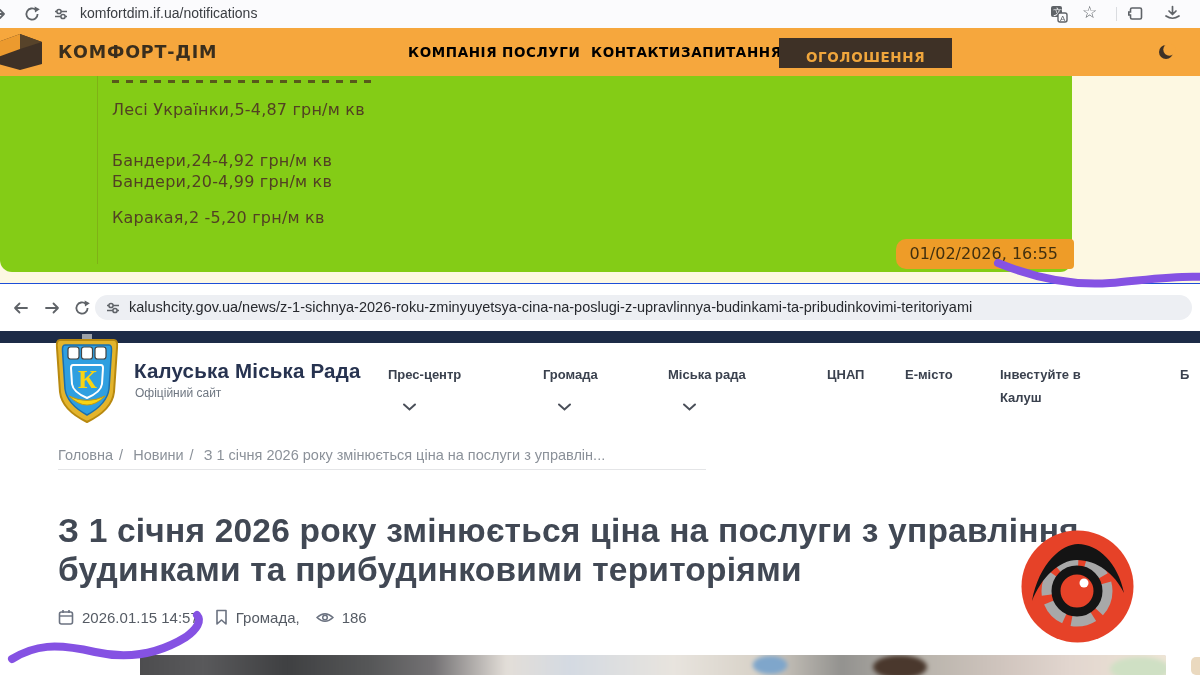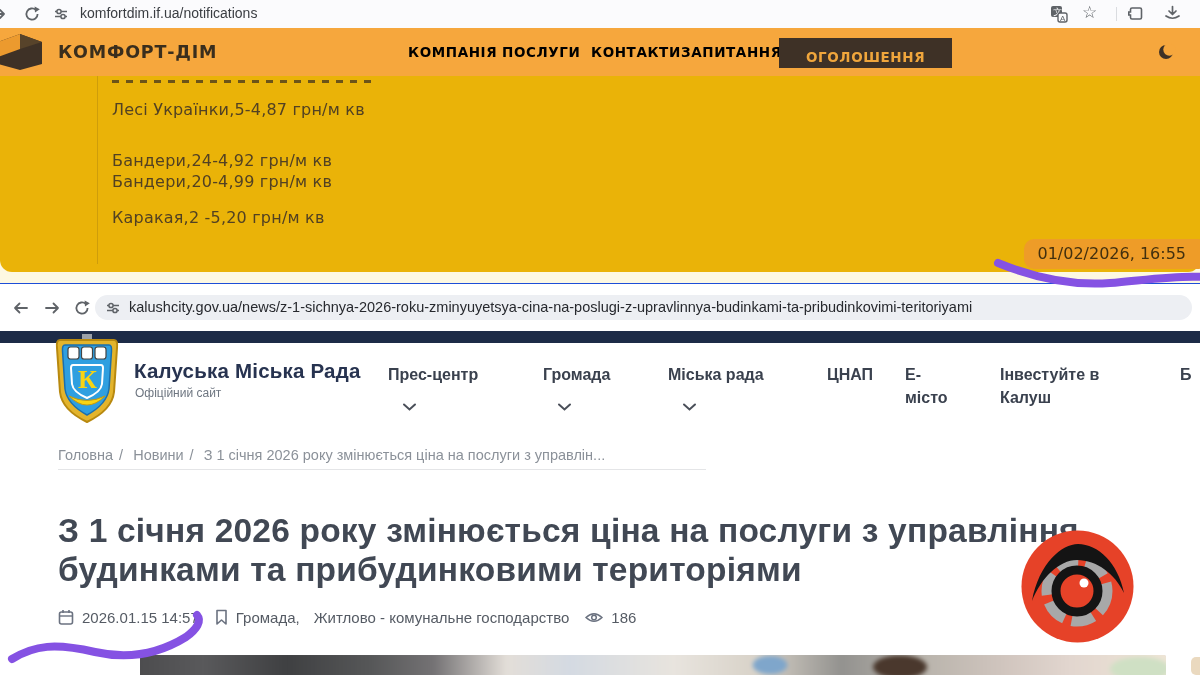--- a/index.html
+++ b/index.html
@@ -14,40 +14,40 @@
   .vdiv { position:absolute; width:1px; height:14px; background:#dadce0; top:7px; }
 
   
   .kd-header { position:absolute; top:28px; left:0; width:1200px; height:48px; background:#f6a73d; font-family:"DejaVu Sans", sans-serif; }
   .kd-brand { position:absolute; left:58px; top:0; height:48px; line-height:48px; font-size:17.5px; font-weight:bold; letter-spacing:.8px; color:#3a2e1d; }
   .kd-nav-item { position:absolute; top:0; height:48px; line-height:48px; font-size:13.5px; font-weight:bold; letter-spacing:.6px; color:#000000; cursor:pointer; }
   .kd-nav-item.active { top:10px; height:30px; line-height:38px; background:#3e3126; color:#f0a63c; padding:0 27px; }
 
   
   .kd-cream { position:absolute; top:76px; left:0; width:1200px; height:207px; background:#fdf8e2; }
-  .kd-panel { position:absolute; top:76px; left:0; width:1200px; height:196px; background:#eab308; border-radius:0 0 12px 12px; font-family:"DejaVu Sans", sans-serif; }
+  .kd-panel { position:absolute; top:76px; left:0; width:1072px; height:196px; background:#84cc16; border-radius:0 0 12px 12px; font-family:"DejaVu Sans", sans-serif; }
   .kd-panel .leftline { position:absolute; left:97px; top:0; width:1px; height:188px; background:rgba(110,80,25,.22); }
   .kd-remnant { position:absolute; left:112px; top:4px; width:265px; height:3px;
     background:repeating-linear-gradient(90deg, rgba(77,60,28,.8) 0 7px, transparent 7px 14px); }
   .kd-item { position:absolute; left:112px; font-size:16px; color:#524123; letter-spacing:.2px; }
   .kd-badge { position:absolute; right:-2px; top:163px; background:#ee9c28; color:#42300f; font-size:16px; font-weight:500;
     padding:5px 16px 6px 14px; border-radius:10px 4px 4px 10px; }
 
   
   .chrome2 { position:absolute; top:283px; left:0; width:1200px; height:48px; background:#fff; border-top:1px solid #1d4ed8; }
   .chrome2 .pill { position:absolute; left:95px; top:11px; width:1097px; height:25px; background:#edeff3; border-radius:13px; }
   .chrome2 .url { position:absolute; left:129px; top:15px; font-size:14.5px; color:#27292e; white-space:nowrap; }
 
   
   .kc-navy { position:absolute; top:331px; left:0; width:1200px; height:12px; background:#1d2b47; }
   .kc-header { position:absolute; top:343px; left:0; width:1200px; height:86px; background:#fff; }
   .kc-logo { position:absolute; left:54px; top:334px; z-index:10; }
   .kc-title { position:absolute; left:134px; top:359px; font-size:20.5px; font-weight:bold; color:#273350; letter-spacing:.2px; }
   .kc-sub { position:absolute; left:135px; top:386px; font-size:12px; color:#6e7681; }
-  .kc-nav-item { position:absolute; top:20px; font-size:16px; font-weight:bold; color:#3a414e; line-height:23px; cursor:pointer; }
+  .kc-nav-item { position:absolute; top:20px; font-size:13px; font-weight:bold; color:#3a414e; line-height:23px; cursor:pointer; }
   .kc-chev { position:absolute; top:54px; }
 
   
   .bc { position:absolute; left:58px; top:447px; font-size:14.5px; color:#8b9199; }
   .bc span { margin-right:6px; }
   .bc .sep { margin:0 6px 0 0; }
   .bc-line { position:absolute; left:58px; top:469px; width:648px; height:1px; background:#e4e5e7; }
   .a-title { position:absolute; left:58px; font-size:33.5px; font-weight:600; color:#414854; letter-spacing:.2px; white-space:nowrap; }
   .meta { position:absolute; left:58px; top:609px; display:flex; align-items:center; font-size:15px; color:#555b64; }
   .meta .gap-s { margin-left:8px; } .meta .gap-m { margin-left:14px; } .meta .gap-l { margin-left:16px; }
@@ -227,21 +227,20 @@
           <path d="M5 1 V4 M11 1 V4" stroke="#6b7280" stroke-width="1.6"></path>
         </svg>
     </span>
     <span class="gap-s">2026.01.15 14:57</span>
     <span class="cicon gap-l" style="position:static;">
       <svg width="13" height="17">
           <path d="M2 1.5 H11 V15 L6.5 11 L2 15 Z" fill="none" stroke="#6b7280" stroke-width="1.6" stroke-linejoin="round"></path>
         </svg>
     </span>
     <span class="gap-s">Громада,</span>
-    <span class="gap-m">Житлово - комунальне господарство</span>
     <span class="cicon gap-l" style="position:static;">
       <svg width="18" height="13">
           <path d="M1 6.5 Q9 -1 17 6.5 Q9 14 1 6.5 Z" fill="none" stroke="#6b7280" stroke-width="1.5"></path>
           <circle cx="9" cy="6.5" r="2.3" fill="none" stroke="#6b7280" stroke-width="1.5"></circle>
         </svg>
     </span>
     <span class="gap-s">186</span>
   </div>
 
   <div class="photo">

